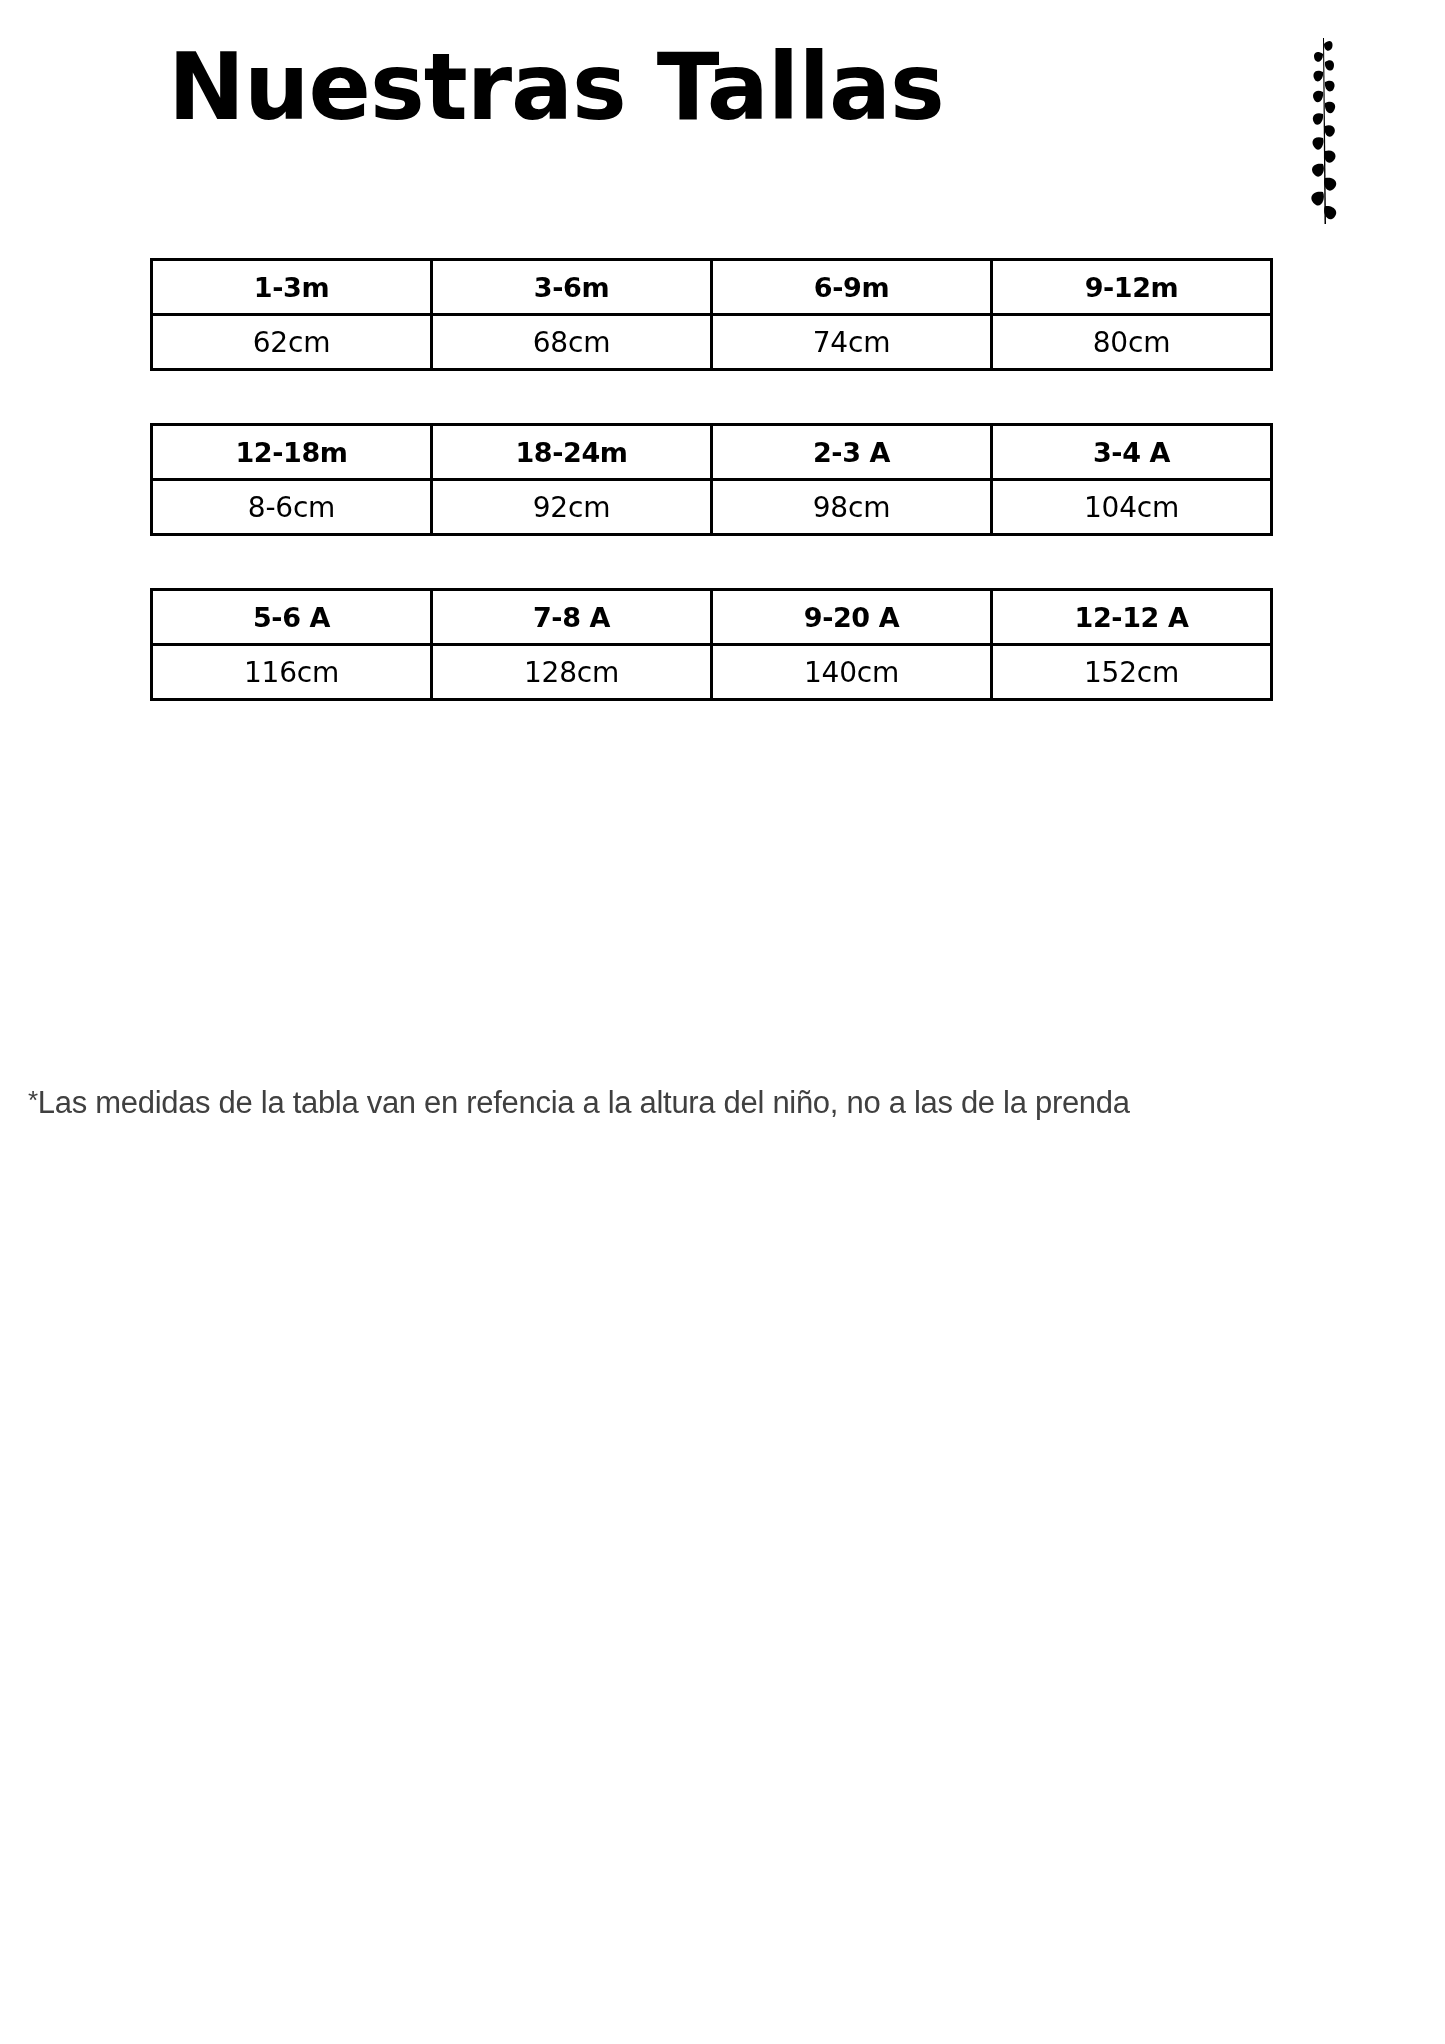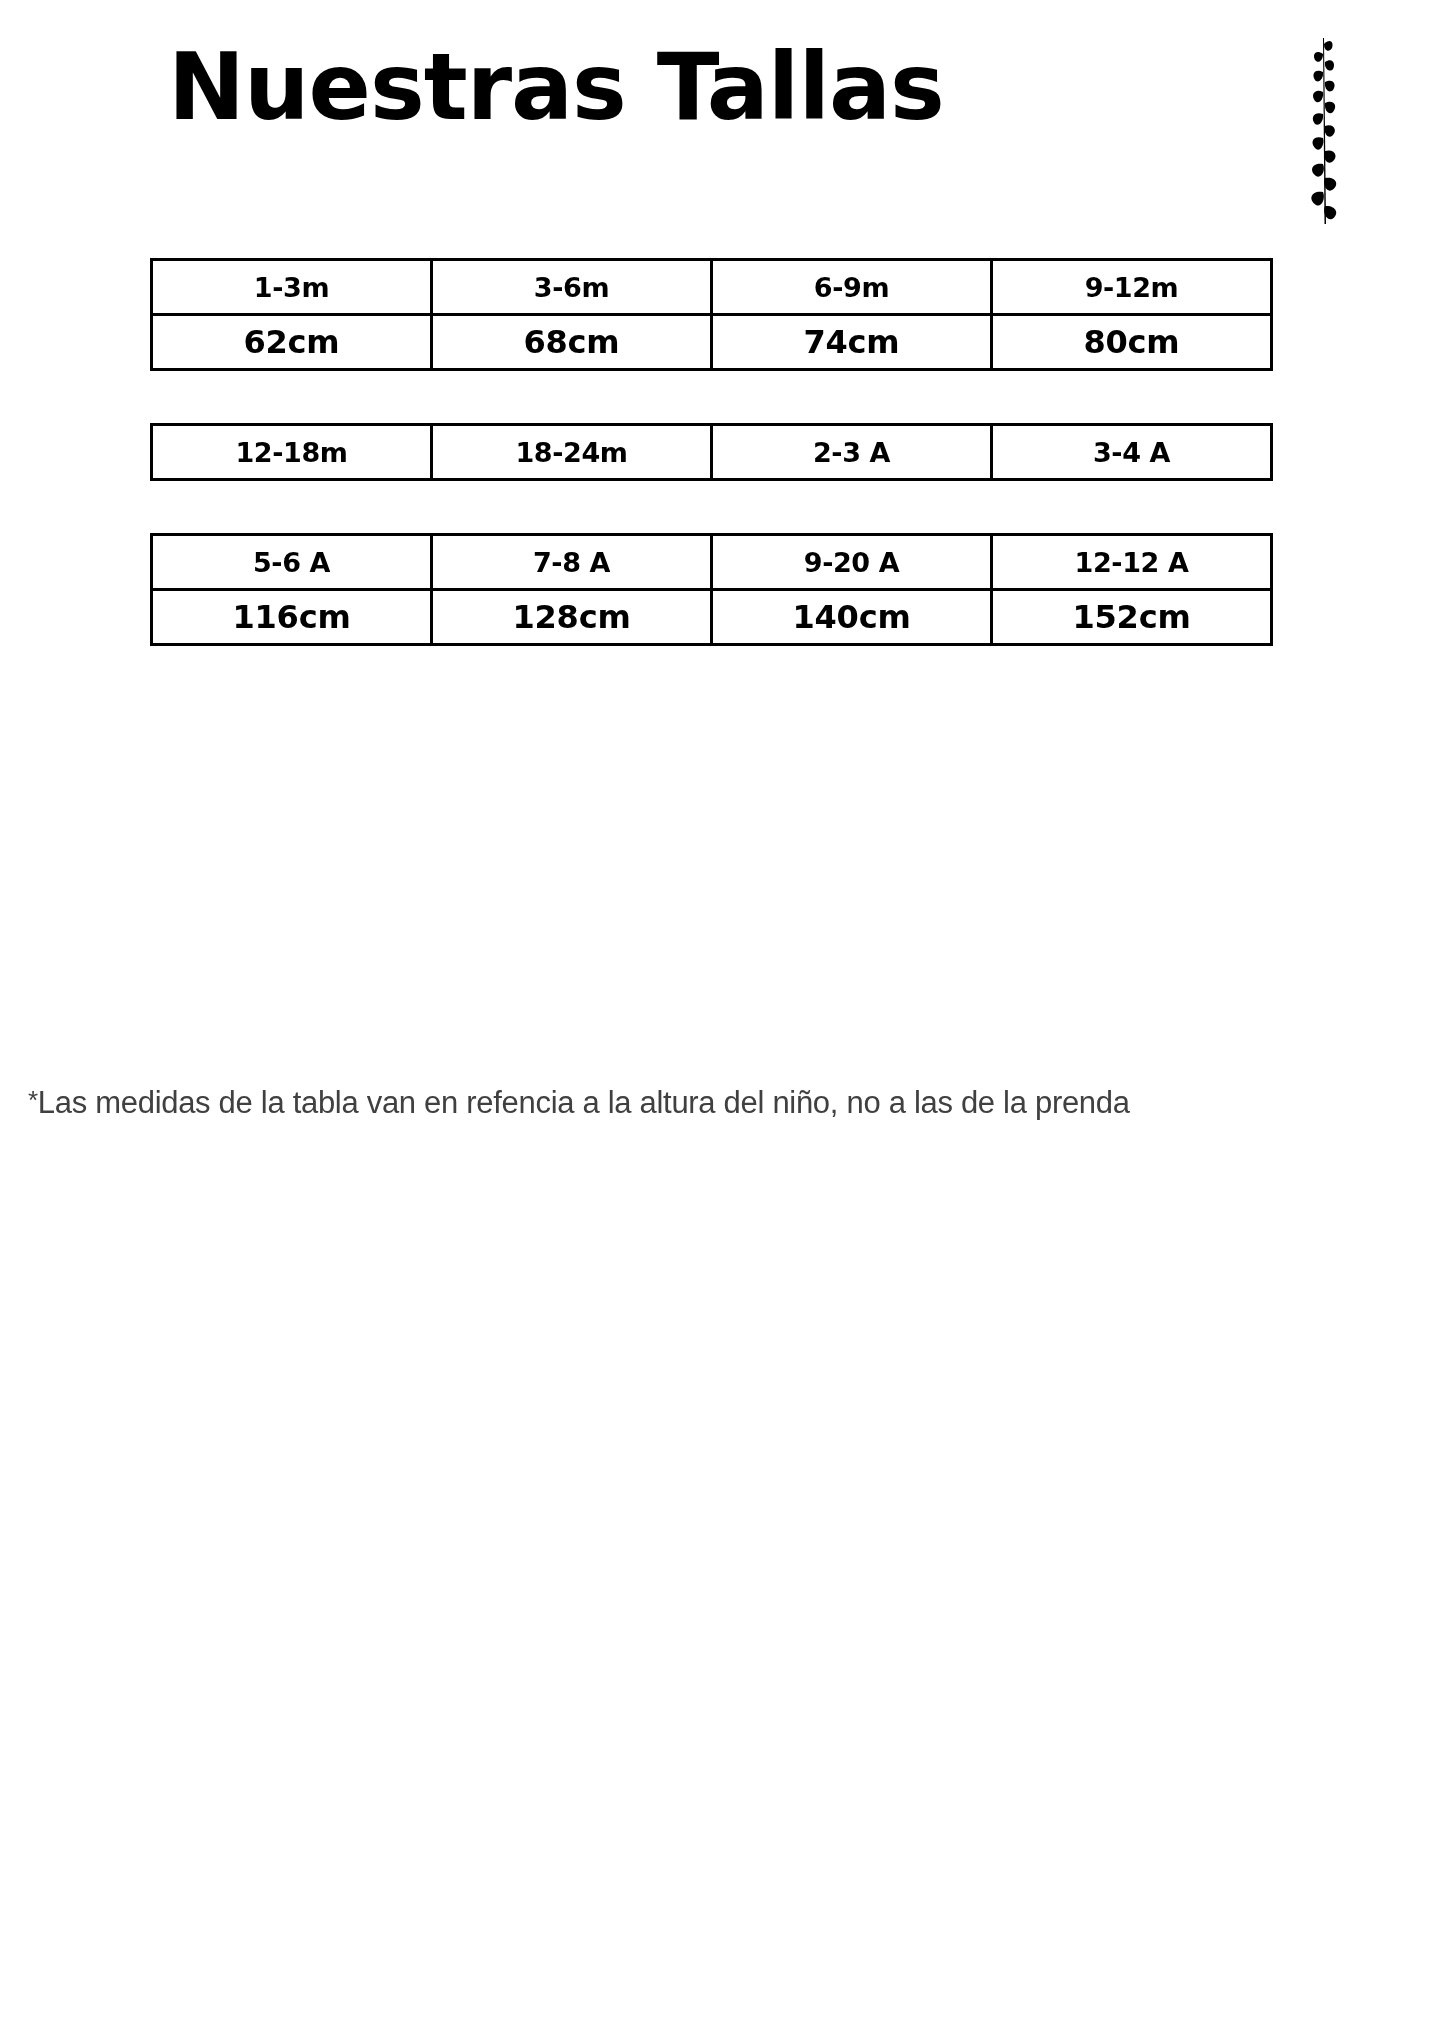--- a/index.html
+++ b/index.html
@@ -68,22 +68,22 @@
     height: 52px;
   }
 
   table.size-table tr.head td {
     font-weight: bold;
     font-size: 27px;
     letter-spacing: -0.4px;
   }
 
   table.size-table tr.body td {
-    font-weight: bold;
-    font-size: 32px;
+    font-weight: normal;
+    font-size: 28px;
     letter-spacing: -0.2px;
   }
 
   .footnote {
     position: absolute;
     left: 28px;
     top: 1085px;
     font-family: "Liberation Sans", sans-serif;
     font-size: 31px;
     color: #404040;
@@ -145,20 +145,26 @@
       </table>
 
     <table class="size-table">
       <tbody>
           <tr class="head">
         <td>12-18m</td>
         <td>18-24m</td>
         <td>2-3 A</td>
         <td>3-4 A</td>
       </tr>
+      <tr class="body">
+        <td>8-6cm</td>
+        <td>92cm</td>
+        <td>98cm</td>
+        <td>104cm</td>
+      </tr>
     </tbody>
       </table>
 
     <table class="size-table">
       <tbody>
           <tr class="head">
         <td>5-6 A</td>
         <td>7-8 A</td>
         <td>9-20 A</td>
         <td>12-12 A</td>

